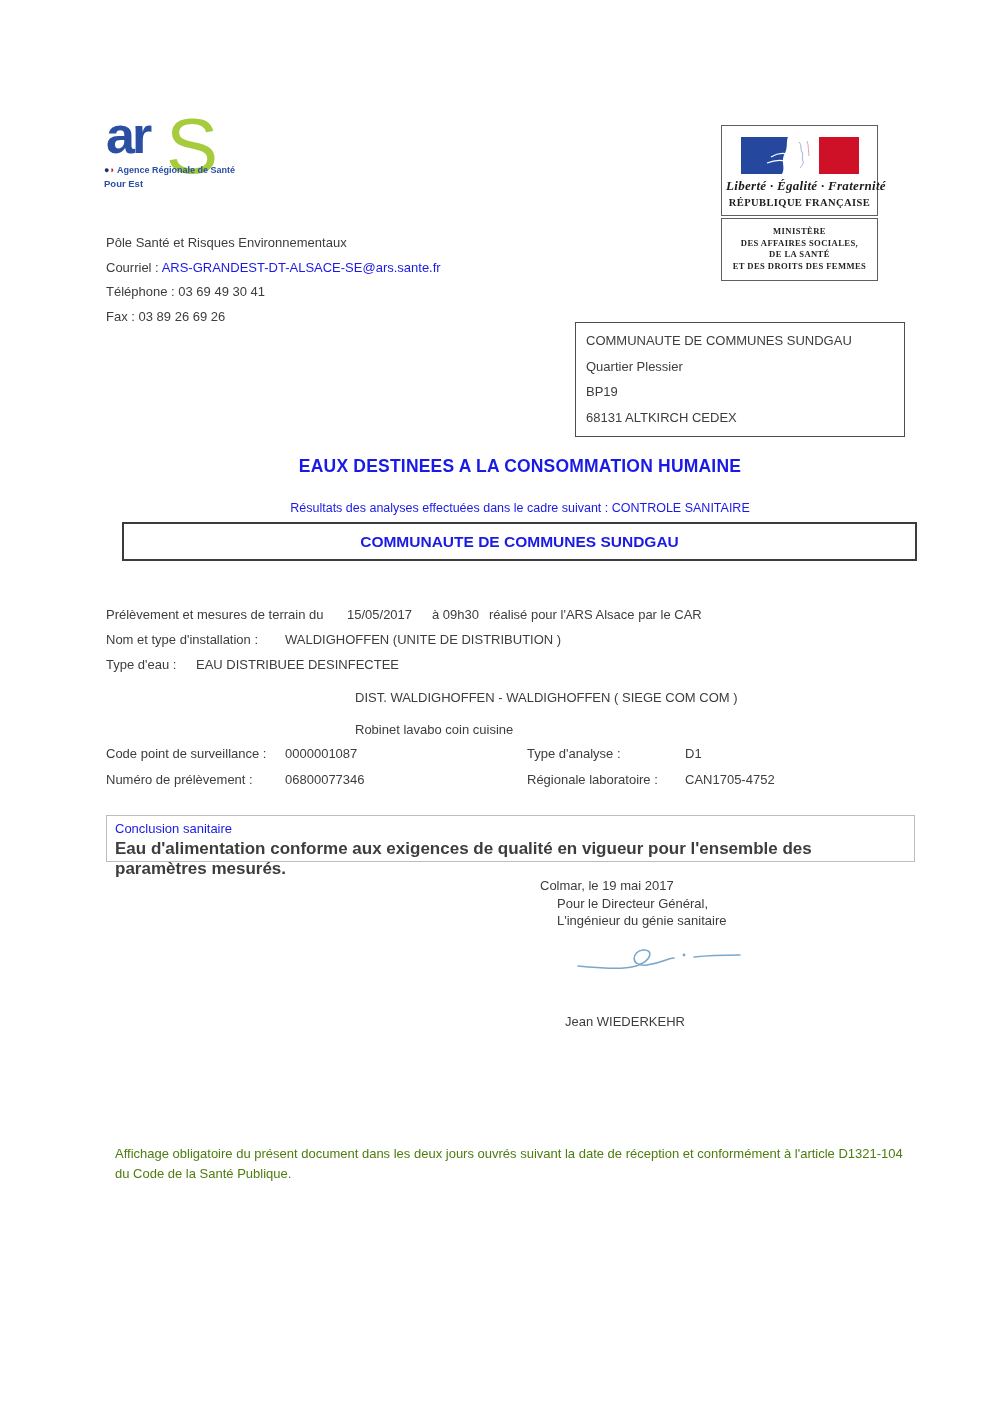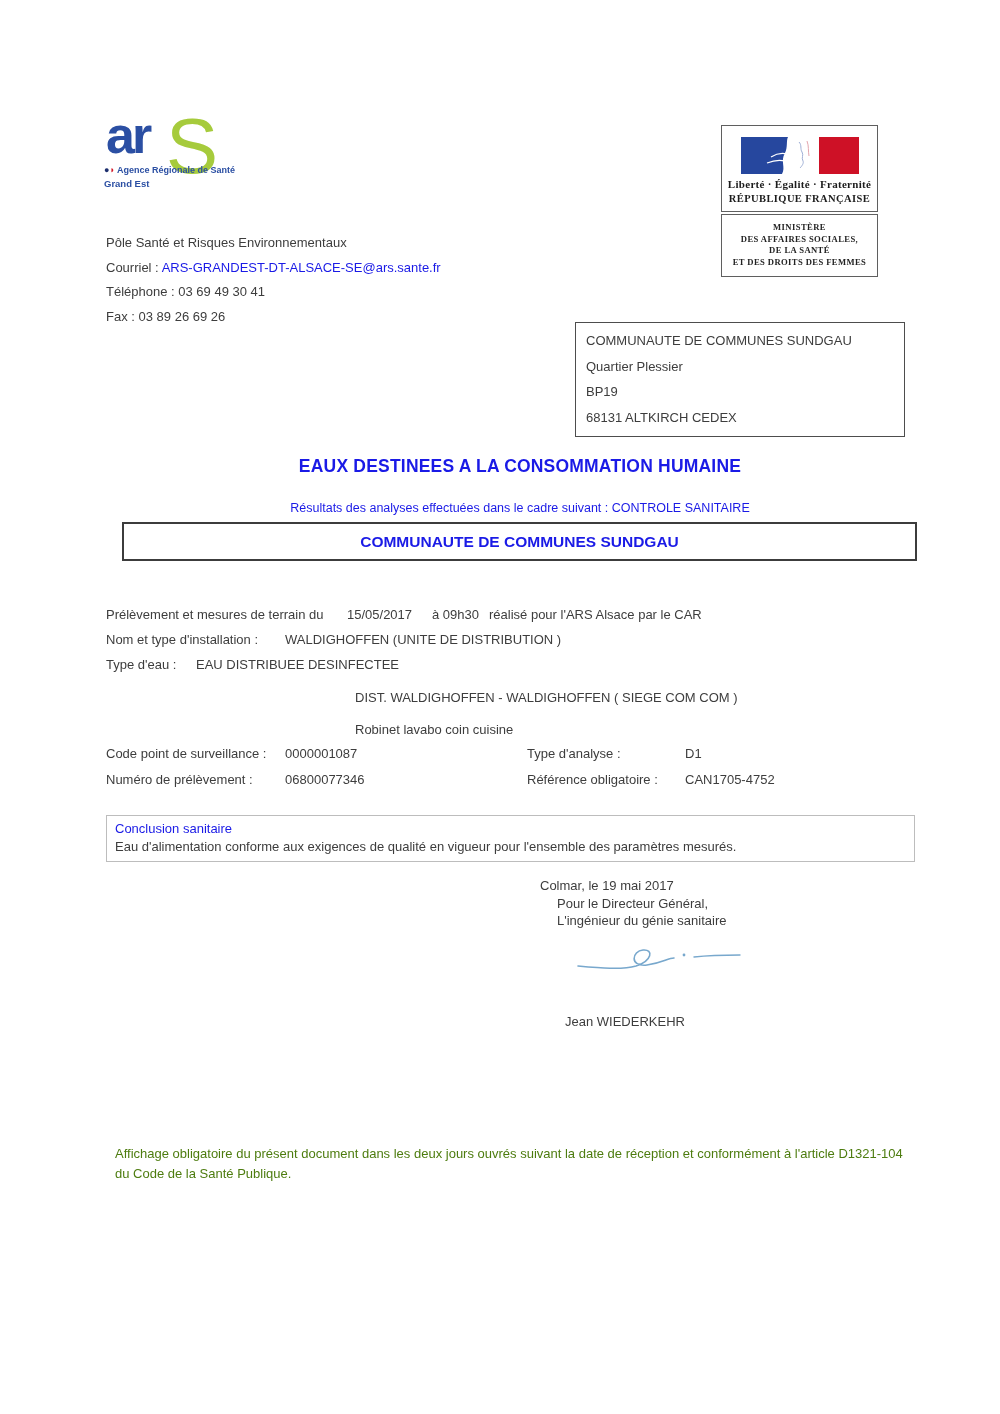--- a/index.html
+++ b/index.html
@@ -19,21 +19,21 @@
   .ars-dot-blue{color:#1d2f6e;font-size:9px;}
   .ars-dot-red{color:#d41b2c;font-size:9px;}
   .ars-region{position:absolute;left:0px;top:65px;font-size:9.5px;font-weight:bold;color:#2b4fa3;z-index:2;}
 
   
   .ministry{left:721px;top:110px;width:157px;}
   .ministry-box{border:1px solid #5f5f5f;background:#fff;text-align:center;}
   .ministry-box.top{padding:11px 4px 7px 4px;margin-bottom:2px;}
   .ministry-box.bottom{padding:7px 2px 8px 2px;}
   .flag-svg{display:block;margin:0 auto 4px auto;}
-  .motto{font-family:"Liberation Serif","DejaVu Serif",serif;font-weight:bold;font-size:11px;color:#1c1c1c;letter-spacing:0.3px;white-space:nowrap;}
+  .motto{font-family:"Liberation Serif","DejaVu Serif",serif;font-style:italic;font-weight:bold;font-size:13px;color:#1c1c1c;letter-spacing:0.3px;white-space:nowrap;}
   .republique{font-family:"Liberation Serif","DejaVu Serif",serif;font-weight:bold;font-size:10.5px;color:#1c1c1c;letter-spacing:0.4px;margin-top:3px;white-space:nowrap;}
   .ministry-line{font-family:"Liberation Serif","DejaVu Serif",serif;font-weight:bold;font-size:8.6px;color:#222;letter-spacing:0.4px;line-height:11.5px;white-space:nowrap;}
 
   
   .contact{left:106px;top:220px;line-height:16px;}
   .contact div{margin-bottom:8.5px;}
   .email-link{color:#1a1ae6;text-decoration:none;}
 
   
   .recipient{left:575px;top:307px;width:330px;border:1px solid #4d4d4d;padding:5px 10px 6px 10px;box-sizing:border-box;}
@@ -45,21 +45,21 @@
   .title-box{left:122px;top:507px;width:795px;height:39px;border:2px solid #3c3c3c;box-sizing:border-box;text-align:center;line-height:35px;font-size:15.5px;font-weight:bold;color:#1a1ae6;}
 
   
   .lbl{position:absolute;white-space:nowrap;}
   .val{position:absolute;white-space:nowrap;}
   .point-label{position:absolute;left:106px;top:666px;width:205px;line-height:16.5px;white-space:normal;}
 
   
   .conclusion{left:106px;top:800px;width:809px;height:47px;border:1px solid #bdbdbd;box-sizing:border-box;padding:5px 8px;}
   .conclusion-title{color:#1a1ae6;font-size:13px;margin-bottom:3px;}
-  .conclusion-text{color:#3d3d3d;font-size:13px;}
+  .conclusion-text{color:#3d3d3d;font-size:17px;font-weight:bold;}
 
   
   .place-date{left:540px;top:863px;}
   .sig-for{left:557px;top:881px;}
   .sig-role{left:557px;top:898px;text-align:right;}
   .sig-img{left:572px;top:925px;}
   .sig-name{left:565px;top:999px;}
 
   
   .footer{left:115px;top:1129px;color:#4d7c0f;line-height:20px;}
@@ -67,21 +67,21 @@
 </style>
 </head>
 <body>
 
 <div class="page">
 
   <div class="abs ars-logo">
     <span class="ars-ar">ar</span>
     <span class="ars-s">S</span>
     <div class="ars-tagline"><span class="ars-dot-blue">●</span><span class="ars-dot-red">◗ </span><span>Agence Régionale de Santé</span></div>
-    <div class="ars-region">Grand Est</div>
+    <div class="ars-region">Pour Est</div>
   </div>
 
   <div class="abs ministry">
     <div class="ministry-box top">
       <svg class="flag-svg" width="118" height="37" viewBox="0 0 118 37">
         <rect x="0" y="0" width="47" height="37" fill="#26479e"></rect>
         <rect x="47" y="0" width="31" height="37" fill="#ffffff"></rect>
         <rect x="78" y="0" width="40" height="37" fill="#ce1126"></rect>
         <path d="M47,0 L47,37 L41,37 C45,30 39,24 44,16 C47,10 45,4 47,0 Z" fill="#ffffff"></path>
         <path d="M78,0 L78,37 L70,37 C74,29 70,22 73,15 C75,9 75,4 73,0 Z" fill="#ffffff"></path>
@@ -132,21 +132,21 @@
   <span class="val" style="left:355px;top:675px;">DIST. WALDIGHOFFEN - WALDIGHOFFEN ( SIEGE COM COM )</span>
   <span class="val" style="left:355px;top:707px;">Robinet lavabo coin cuisine</span>
 
   <span class="lbl" style="left:106px;top:731px;">Code point de surveillance :</span>
   <span class="val" style="left:285px;top:731px;">0000001087</span>
   <span class="lbl" style="left:527px;top:731px;">Type d'analyse :</span>
   <span class="val" style="left:685px;top:731px;">D1</span>
 
   <span class="lbl" style="left:106px;top:757px;">Numéro de prélèvement :</span>
   <span class="val" style="left:285px;top:757px;">06800077346</span>
-  <span class="lbl" style="left:527px;top:757px;">Référence obligatoire :</span>
+  <span class="lbl" style="left:527px;top:757px;">Régionale laboratoire :</span>
   <span class="val" style="left:685px;top:757px;">CAN1705-4752</span>
 
   <div class="abs conclusion">
     <div class="conclusion-title">Conclusion sanitaire</div>
     <div class="conclusion-text">Eau d'alimentation conforme aux exigences de qualité en vigueur  pour l'ensemble des paramètres mesurés.</div>
   </div>
 
   <div class="abs place-date">Colmar, le 19 mai 2017</div>
   <div class="abs sig-for">Pour le Directeur Général,</div>
   <div class="abs sig-role">L'ingénieur du génie sanitaire</div>

